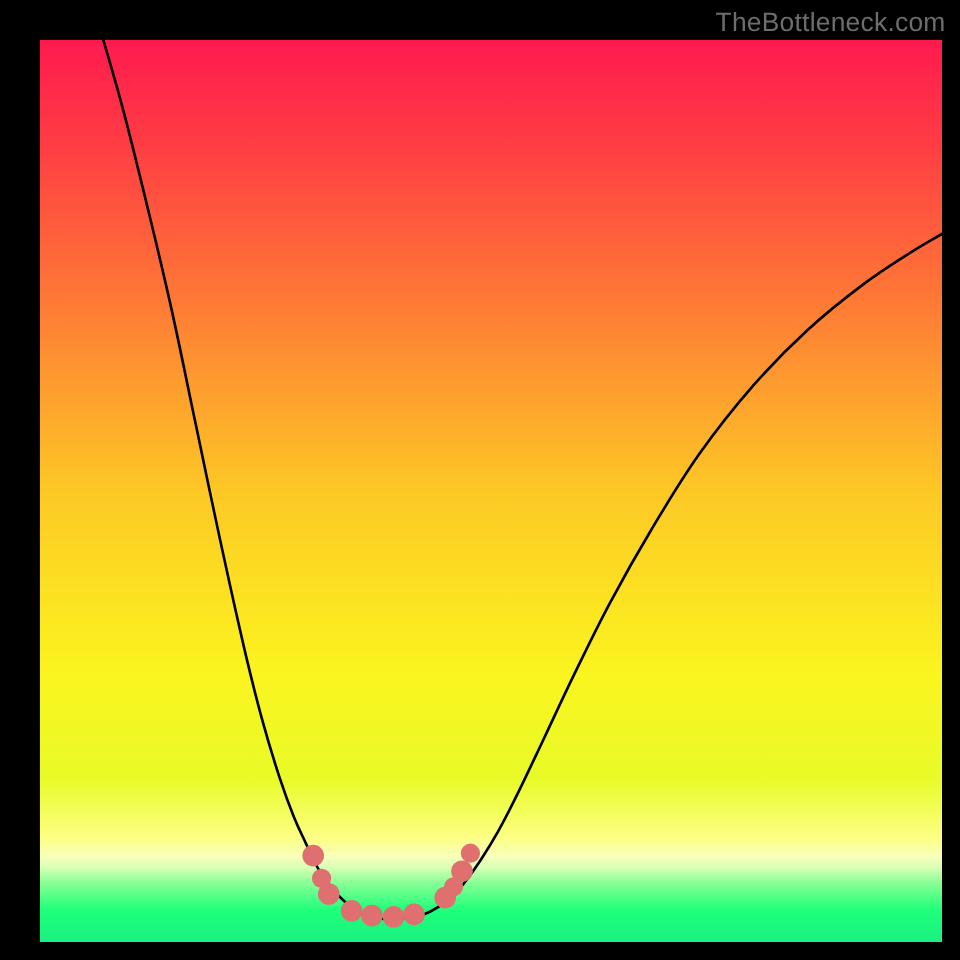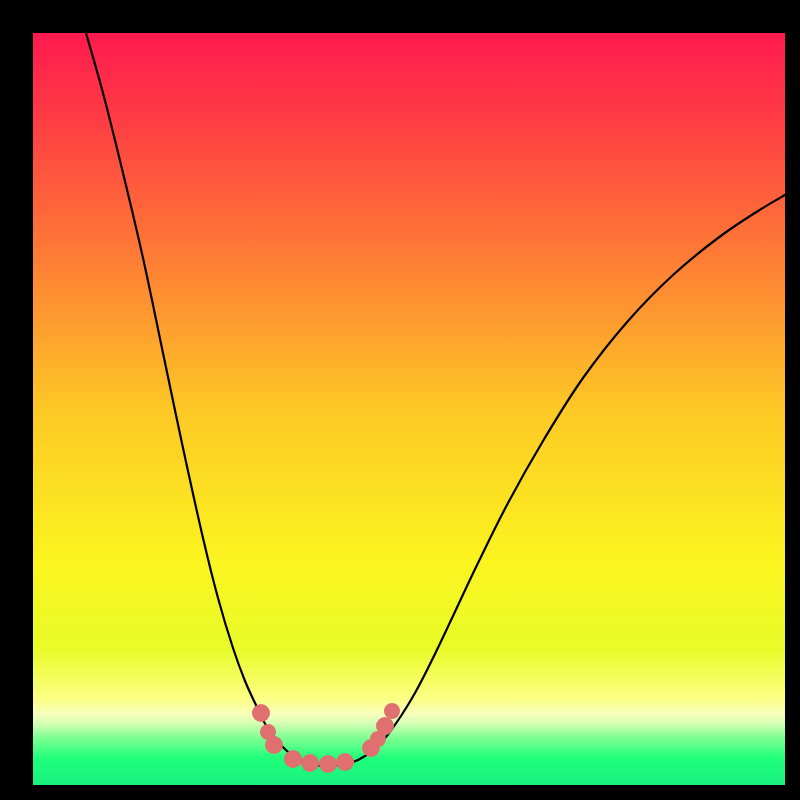--- a/index.html
+++ b/index.html
@@ -69,13 +69,14 @@
           <circle cx="277" cy="730" r="9" fill="#e06f6f" stroke="#b04a4a" stroke-width="0"></circle>
           <circle cx="295" cy="731" r="9" fill="#e06f6f" stroke="#b04a4a" stroke-width="0"></circle>
           <circle cx="312" cy="729" r="9" fill="#e06f6f" stroke="#b04a4a" stroke-width="0"></circle>
           <circle cx="338" cy="715" r="9" fill="#e06f6f" stroke="#b04a4a" stroke-width="0"></circle>
           <circle cx="345" cy="706" r="8" fill="#e06f6f" stroke="#b04a4a" stroke-width="0"></circle>
           <circle cx="352" cy="693" r="9" fill="#e06f6f" stroke="#b04a4a" stroke-width="0"></circle>
           <circle cx="359" cy="678" r="8" fill="#e06f6f" stroke="#b04a4a" stroke-width="0"></circle>
         </g>
     </svg>
   </div>
+  <div class="watermark">TheBottleneck.com</div>
 </div>
 
 </body></html>

